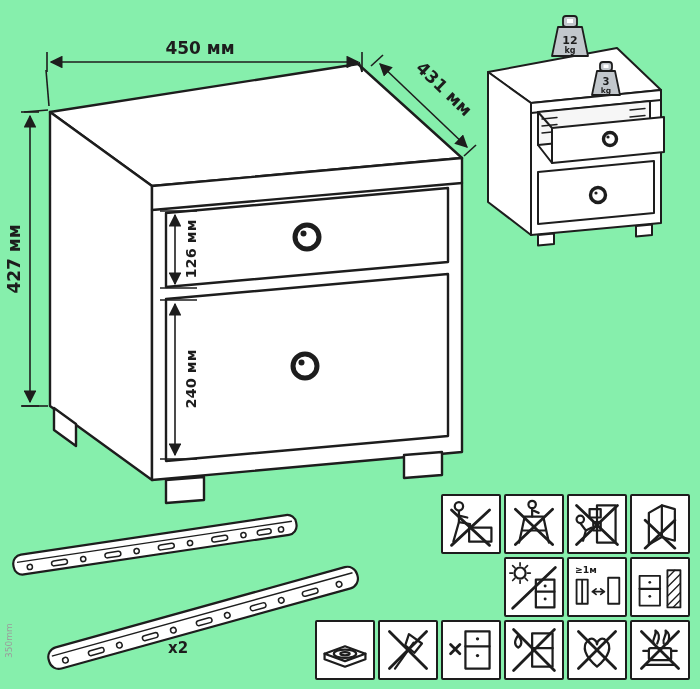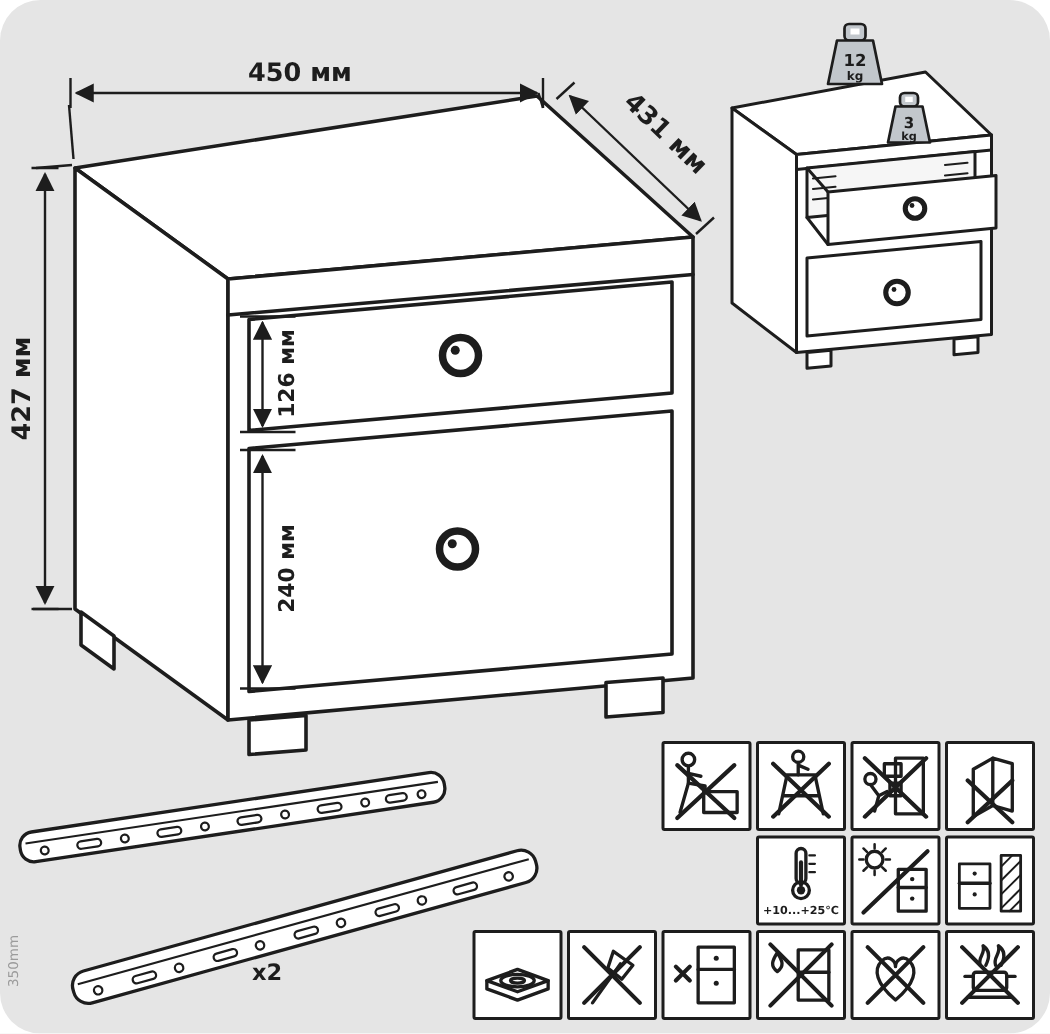--- a/index.html
+++ b/index.html
@@ -1,18 +1,18 @@
 <!DOCTYPE html>
 <html><head>
 <meta charset="utf-8">
 <style>
   html,body{margin:0;padding:0;background:#fff;}
   .canvas{
-    position:relative;width:700px;height:689px;background:#e5e5e5;overflow:hidden;
-    font-family:"DejaVu Sans", sans-serif;color:#1d1d1d;border-radius:27px;
+    position:relative;width:700px;height:689px;background:#86efac;overflow:hidden;
+    font-family:"DejaVu Sans", sans-serif;color:#1d1d1d;
   }
   svg{display:block;}
   .main-art{position:absolute;left:0;top:0;}
   .care-grid{
     position:absolute;right:10px;top:494px;
     display:flex;flex-direction:column;align-items:flex-end;gap:3px;
   }
   .care-row{display:flex;gap:3px;}
   .care-cell{
     width:60px;height:60px;box-sizing:border-box;border:2px solid #1d1d1d;border-radius:2px;
@@ -213,43 +213,39 @@
           <path d="M30,8 L44,12 L44,46 L30,42 Z"></path>
           <path d="M30,8 L16,16 L16,50 L30,42"></path>
           <path class="x" d="M12,24 L44,54 M44,24 L12,54"></path>
         </svg>
       </div>
     </div>
 
     <div class="care-row">
       <div class="care-cell">
         <svg class="ic" width="52" height="52" viewBox="0 0 56 56">
-          <rect x="24.5" y="5" width="7" height="25" rx="3.5"></rect>
-          <circle cx="28" cy="35" r="6"></circle>
-          <circle class="fl" cx="28" cy="35" r="3"></circle>
-          <line x1="28" y1="15" x2="28" y2="31" stroke-width="3"></line>
-          <line x1="34" y1="10" x2="38" y2="10" stroke-width="1.6"></line>
-          <line x1="34" y1="16" x2="38" y2="16" stroke-width="1.6"></line>
-          <line x1="34" y1="22" x2="38" y2="22" stroke-width="1.6"></line>
-          <text x="28" y="52" text-anchor="middle" font-size="8">+10...+25°C</text>
-        </svg>
-      </div>
-      <div class="care-cell">
-        <svg class="ic" width="52" height="52" viewBox="0 0 56 56">
           <circle cx="13" cy="13" r="6"></circle>
           <path d="M13,2 L13,5 M13,21 L13,24 M2,13 L5,13 M21,13 L24,13 M5,5 L7.5,7.5 M18.5,18.5 L21,21 M21,5 L18.5,7.5 M7.5,18.5 L5,21" stroke-width="1.8"></path>
           <rect x="30" y="20" width="20" height="30"></rect>
           <line x1="30" y1="33" x2="50" y2="33"></line>
           <circle class="fl" cx="40" cy="27" r="1.6"></circle>
           <circle class="fl" cx="40" cy="41" r="1.6"></circle>
           <line class="x" x1="5" y1="51" x2="51" y2="7"></line>
         </svg>
       </div>
       <div class="care-cell">
         <svg class="ic" width="52" height="52" viewBox="0 0 56 56">
+          <text x="16" y="13" text-anchor="middle" font-size="10">≥1м</text>
+          <path d="M6,20 L6,46 M12,20 L12,46 M18,20 L18,46 M6,20 L18,20 M6,46 L18,46" stroke-width="2"></path>
+          <path d="M23,33 L36,33 M23,33 l4,-3 M23,33 l4,3 M36,33 l-4,-3 M36,33 l-4,3" stroke-width="1.8"></path>
+          <rect x="40" y="18" width="12" height="28" stroke-width="2"></rect>
+        </svg>
+      </div>
+      <div class="care-cell">
+        <svg class="ic" width="52" height="52" viewBox="0 0 56 56">
           <rect x="6" y="16" width="22" height="32" stroke-width="2"></rect>
           <line x1="6" y1="30" x2="28" y2="30"></line>
           <circle class="fl" cx="17" cy="23" r="1.5"></circle>
           <circle class="fl" cx="17" cy="38" r="1.5"></circle>
           <rect x="36" y="10" width="14" height="40" stroke-width="2"></rect>
           <path d="M36,18 L44,10 M36,28 L50,14 M36,38 L50,24 M36,48 L50,34 M42,50 L50,42" stroke-width="1.4"></path>
         </svg>
       </div>
     </div>
 

